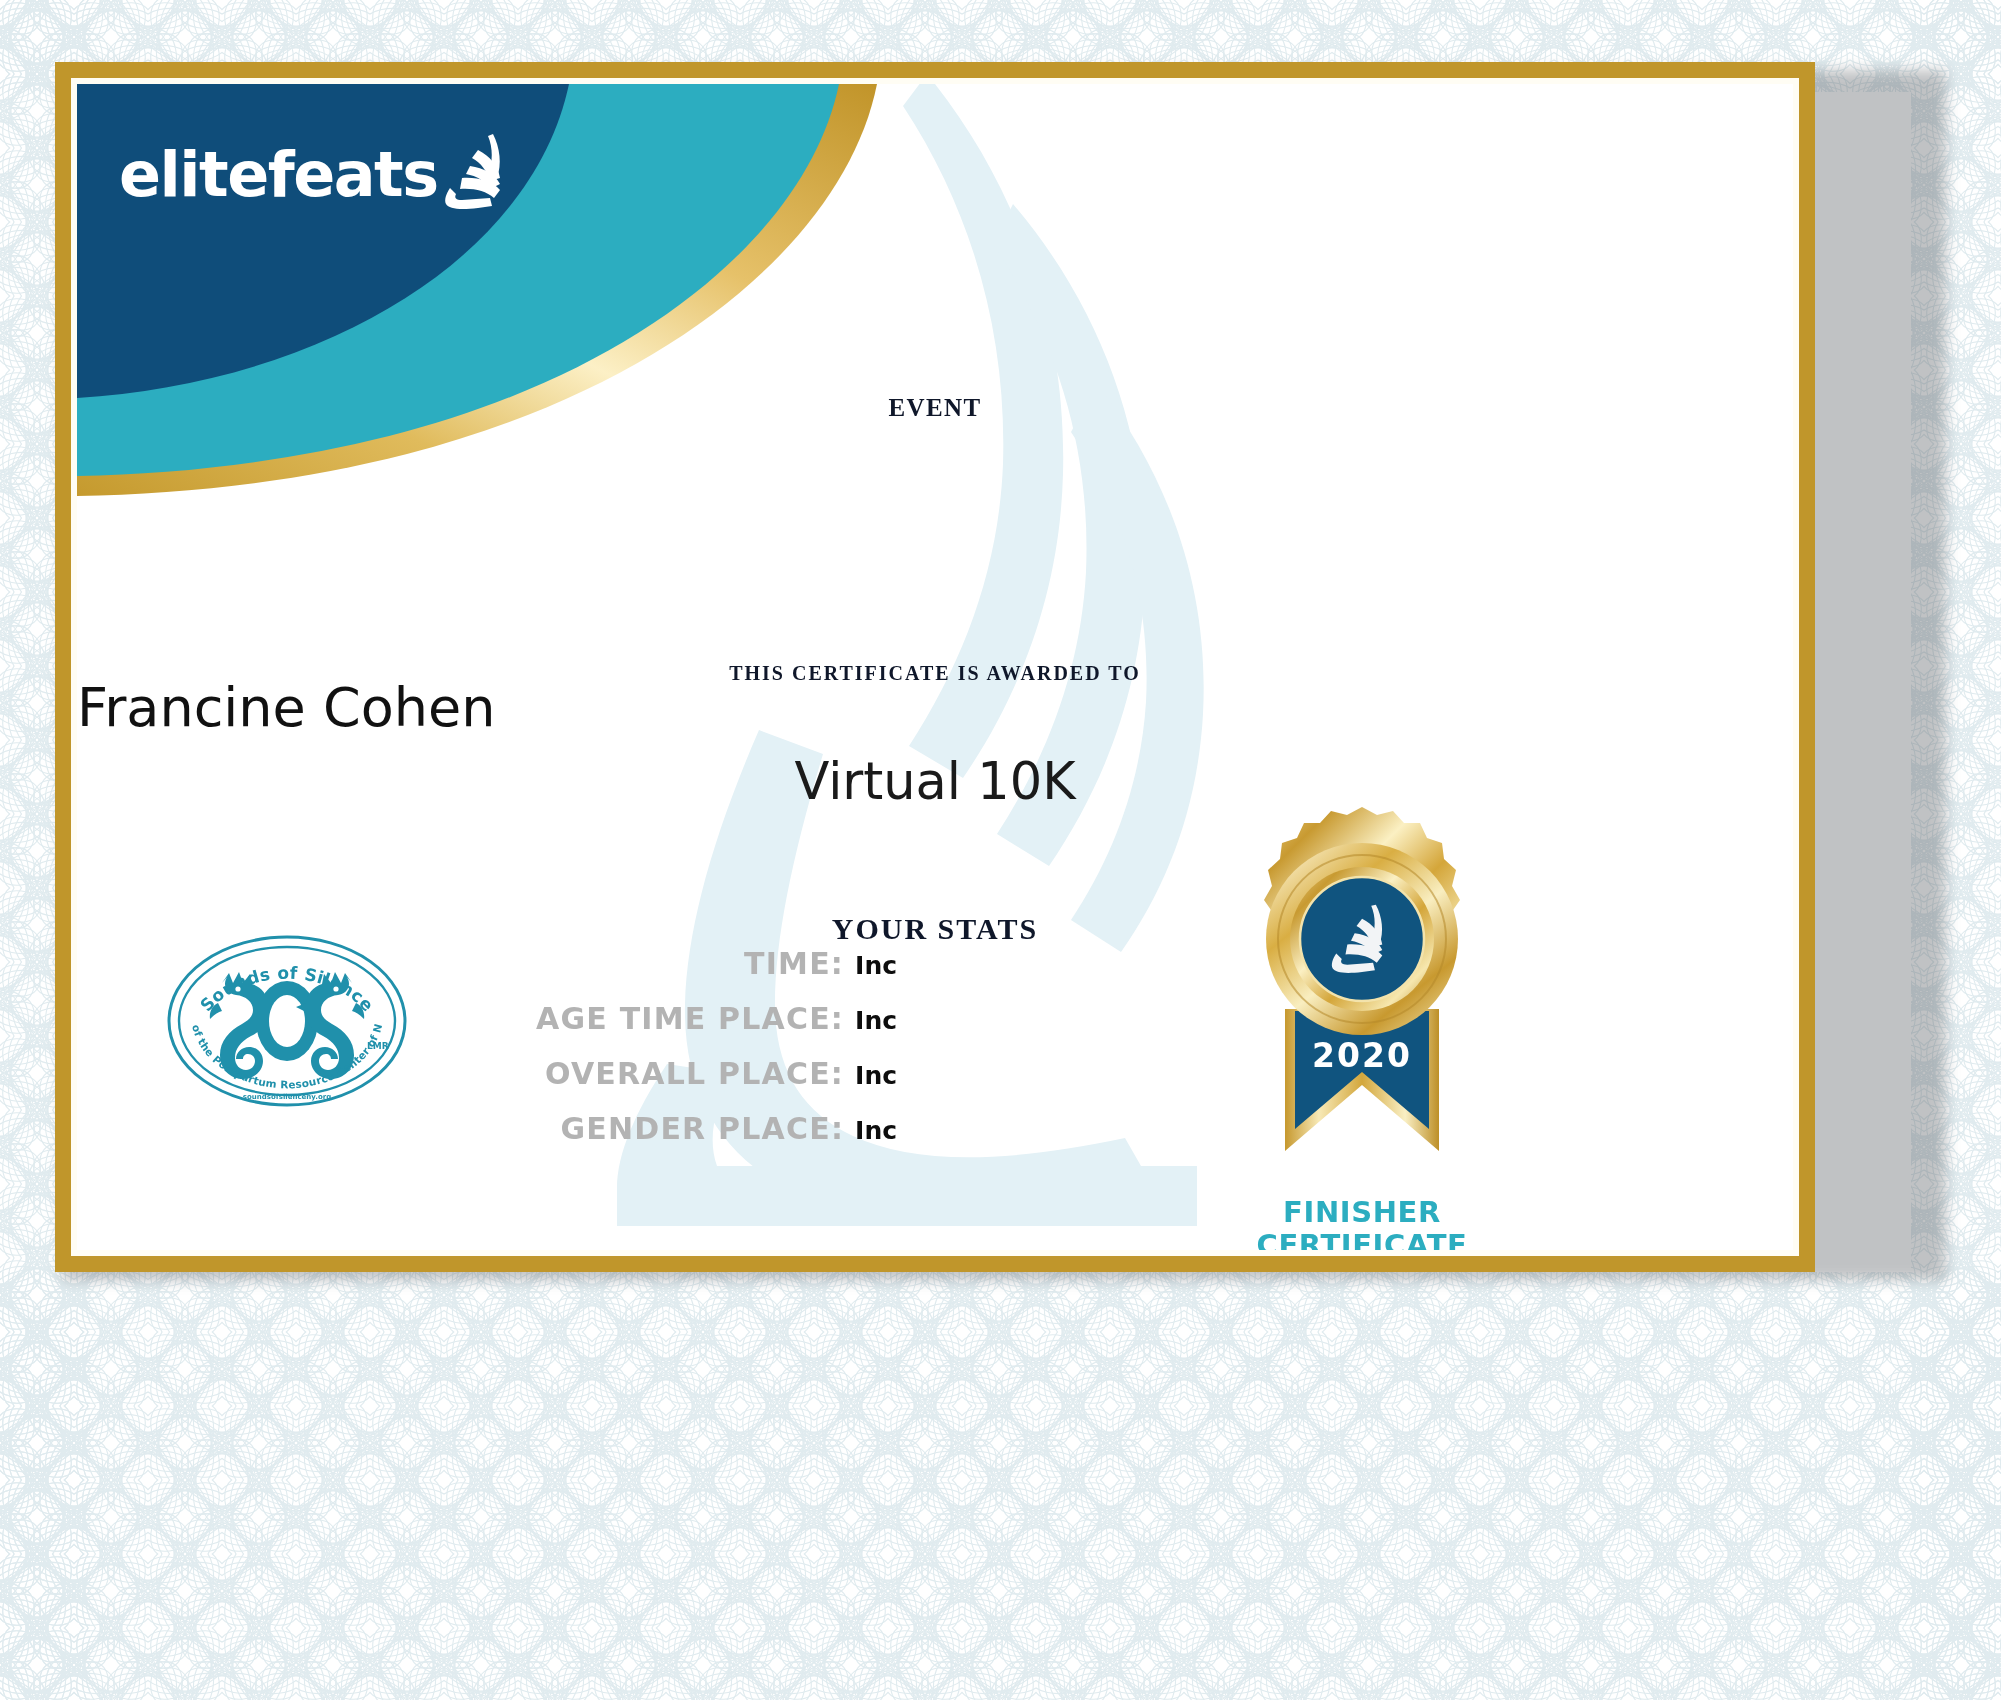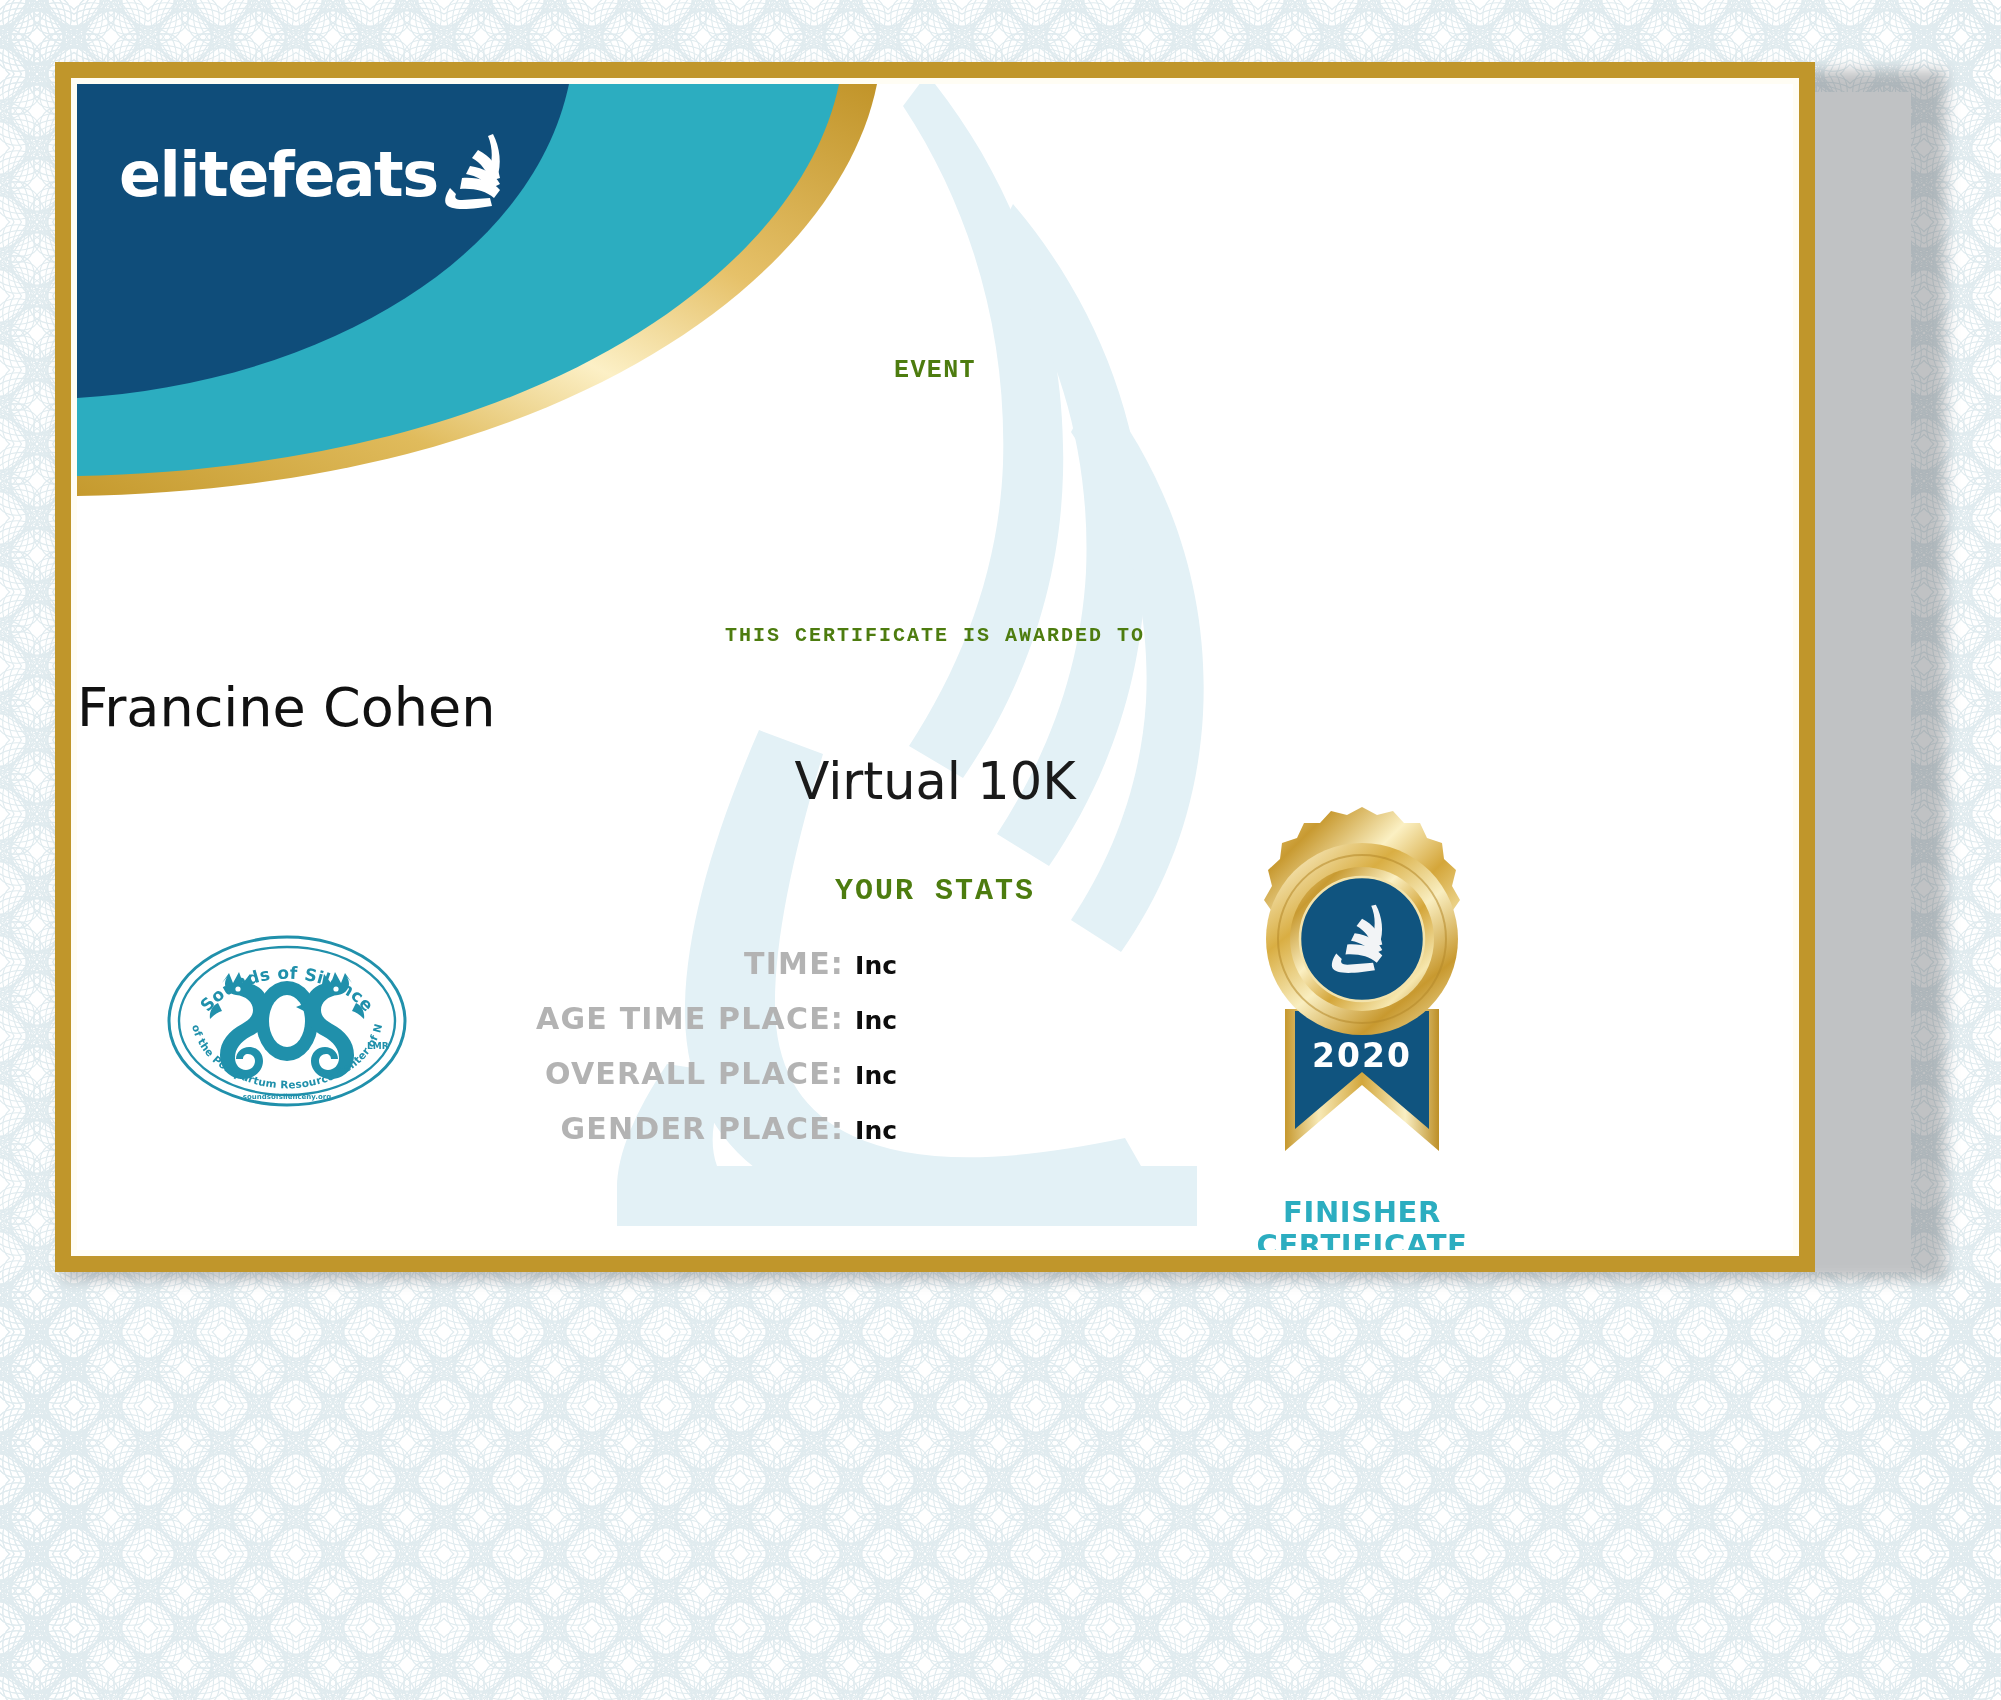--- a/index.html
+++ b/index.html
@@ -117,24 +117,25 @@
   .brand-mark svg { width: 100%; height: 100%; display: block; }
 
   
   .content {
     position: absolute;
     inset: 0;
     z-index: 5;
   }
 
   .label-muted {
-    color: #4d7c0f;
+    color: #0f172a;
     font-weight: 600;
     letter-spacing: 1.4px;
-    font-family: Liberation Mono, monospace;
+    font-family: Liberation Serif, serif;
+    margin-top: 38px;
   }
 
   .event-label {
     position: absolute;
     left: 0; right: 0;
     top: 272px;
     text-align: center;
     font-size: 25px;
   }
   .event-title {

